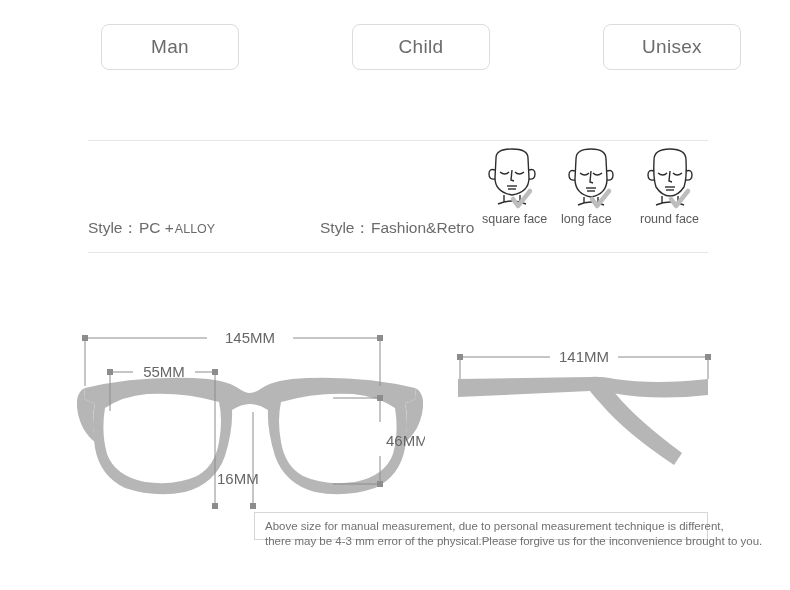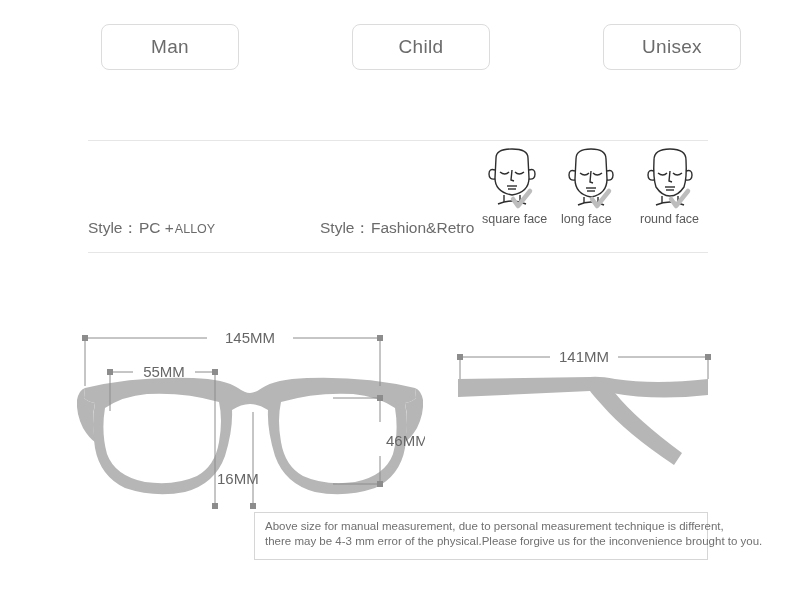--- a/index.html
+++ b/index.html
@@ -131,21 +131,21 @@
     width: 290px;
     height: 150px;
   }
 
   
   #note-box {
     position: absolute;
     left: 254px;
     top: 512px;
     width: 454px;
-    height: 48px;
+    height: 28px;
     box-sizing: border-box;
     border: 1px solid #d6d6d6;
     background: #ffffff;
     padding: 6px 10px 0 10px;
   }
   .note-line {
     font-size: 11.5px;
     line-height: 15px;
     color: #707070;
     white-space: nowrap;

